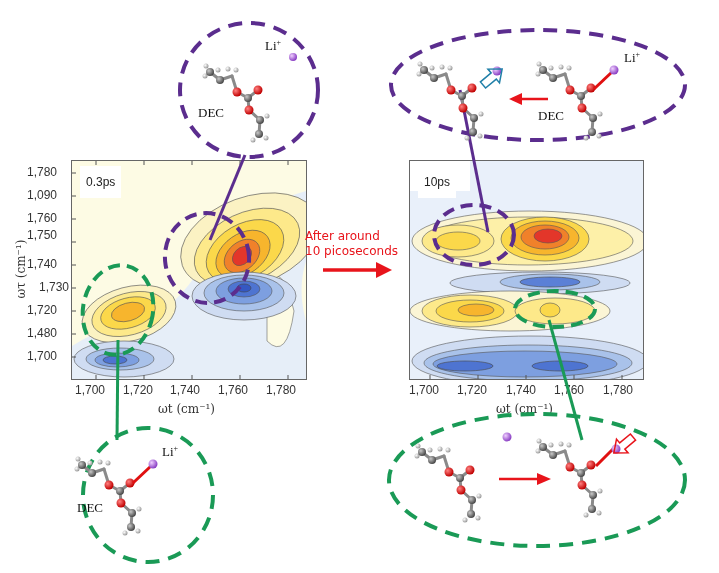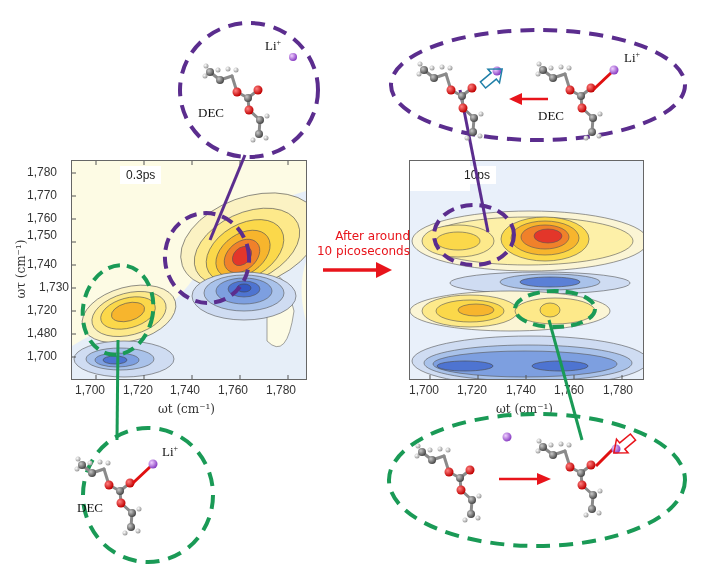--- a/index.html
+++ b/index.html
@@ -1,24 +1,24 @@
 <!DOCTYPE html>
 <html><head>
 <meta charset="utf-8">
 <style>
   html,body{margin:0;padding:0;background:#ffffff;}
   body{width:719px;height:573px;position:relative;overflow:hidden;font-family:"Liberation Sans",sans-serif;}
   .plot{position:absolute;overflow:hidden;border:1px solid #666;background:#fdfbe4;}
   .plot svg{position:absolute;left:0;top:0;}
   .tick-label{position:absolute;font-size:12px;color:#333;font-family:"Liberation Sans",sans-serif;white-space:nowrap;}
   .axis-title{position:absolute;font-size:12px;color:#333;font-family:"DejaVu Serif",serif;white-space:nowrap;text-align:center;}
-  .panel-time{position:absolute;font-size:12px;color:#222;background:#ffffff;padding:2px 6px;margin-left:40px;}
+  .panel-time{position:absolute;font-size:12px;color:#222;background:#ffffff;padding:9px 6px;}
   .mol-label{position:absolute;font-family:"Liberation Serif",serif;font-size:13px;color:#111;white-space:nowrap;}
   .mol-label sup{font-size:8px;}
-  .caption{position:absolute;color:#e8141b;font-size:12px;text-align:right;line-height:15px;font-family:"DejaVu Sans",sans-serif;}
+  .caption{position:absolute;color:#e8141b;font-size:12px;text-align:left;line-height:15px;font-family:"DejaVu Sans",sans-serif;}
   #overlay{position:absolute;left:0;top:0;pointer-events:none;}
 </style>
 </head>
 <body>
 
 <div class="plot" style="left:71px;top:160px;width:234px;height:218px;">
   <svg width="234" height="218" viewBox="0 0 234 218">
     <rect width="234" height="218" fill="#fdfbe4"></rect>
 
     <path d="M150 60 Q200 40 234 30 L234 218 L0 218 L0 185 Q40 160 90 150 Q130 120 150 60Z" fill="#e6eef8"></path>
@@ -68,21 +68,21 @@
         <line x1="120" y1="0" x2="120" y2="4"></line>
         <line x1="168" y1="0" x2="168" y2="4"></line>
         <line x1="216" y1="0" x2="216" y2="4"></line>
     </g>
   </svg>
   <div class="panel-time" style="left:8px;top:5px;background:#ffffff;">0.3ps</div>
 </div>
 
 <div>
   <div class="tick-label" style="left:27px;top:165px;">1,780</div>
-  <div class="tick-label" style="left:27px;top:188px;">1,770</div>
+  <div class="tick-label" style="left:27px;top:188px;">1,090</div>
   <div class="tick-label" style="left:27px;top:211px;">1,760</div>
   <div class="tick-label" style="left:27px;top:220px;margin-top:8px;">1,750</div>
   <div class="tick-label" style="left:27px;top:257px;">1,740</div>
   <div class="tick-label" style="left:39px;top:280px;">1,730</div>
   <div class="tick-label" style="left:27px;top:303px;">1,720</div>
   <div class="tick-label" style="left:27px;top:326px;">1,480</div>
   <div class="tick-label" style="left:27px;top:349px;">1,700</div>
 </div>
 <div class="axis-title" style="left:-24px;top:262px;transform:rotate(-90deg);width:90px;text-align:center;">ωτ (cm⁻¹)</div>
 

